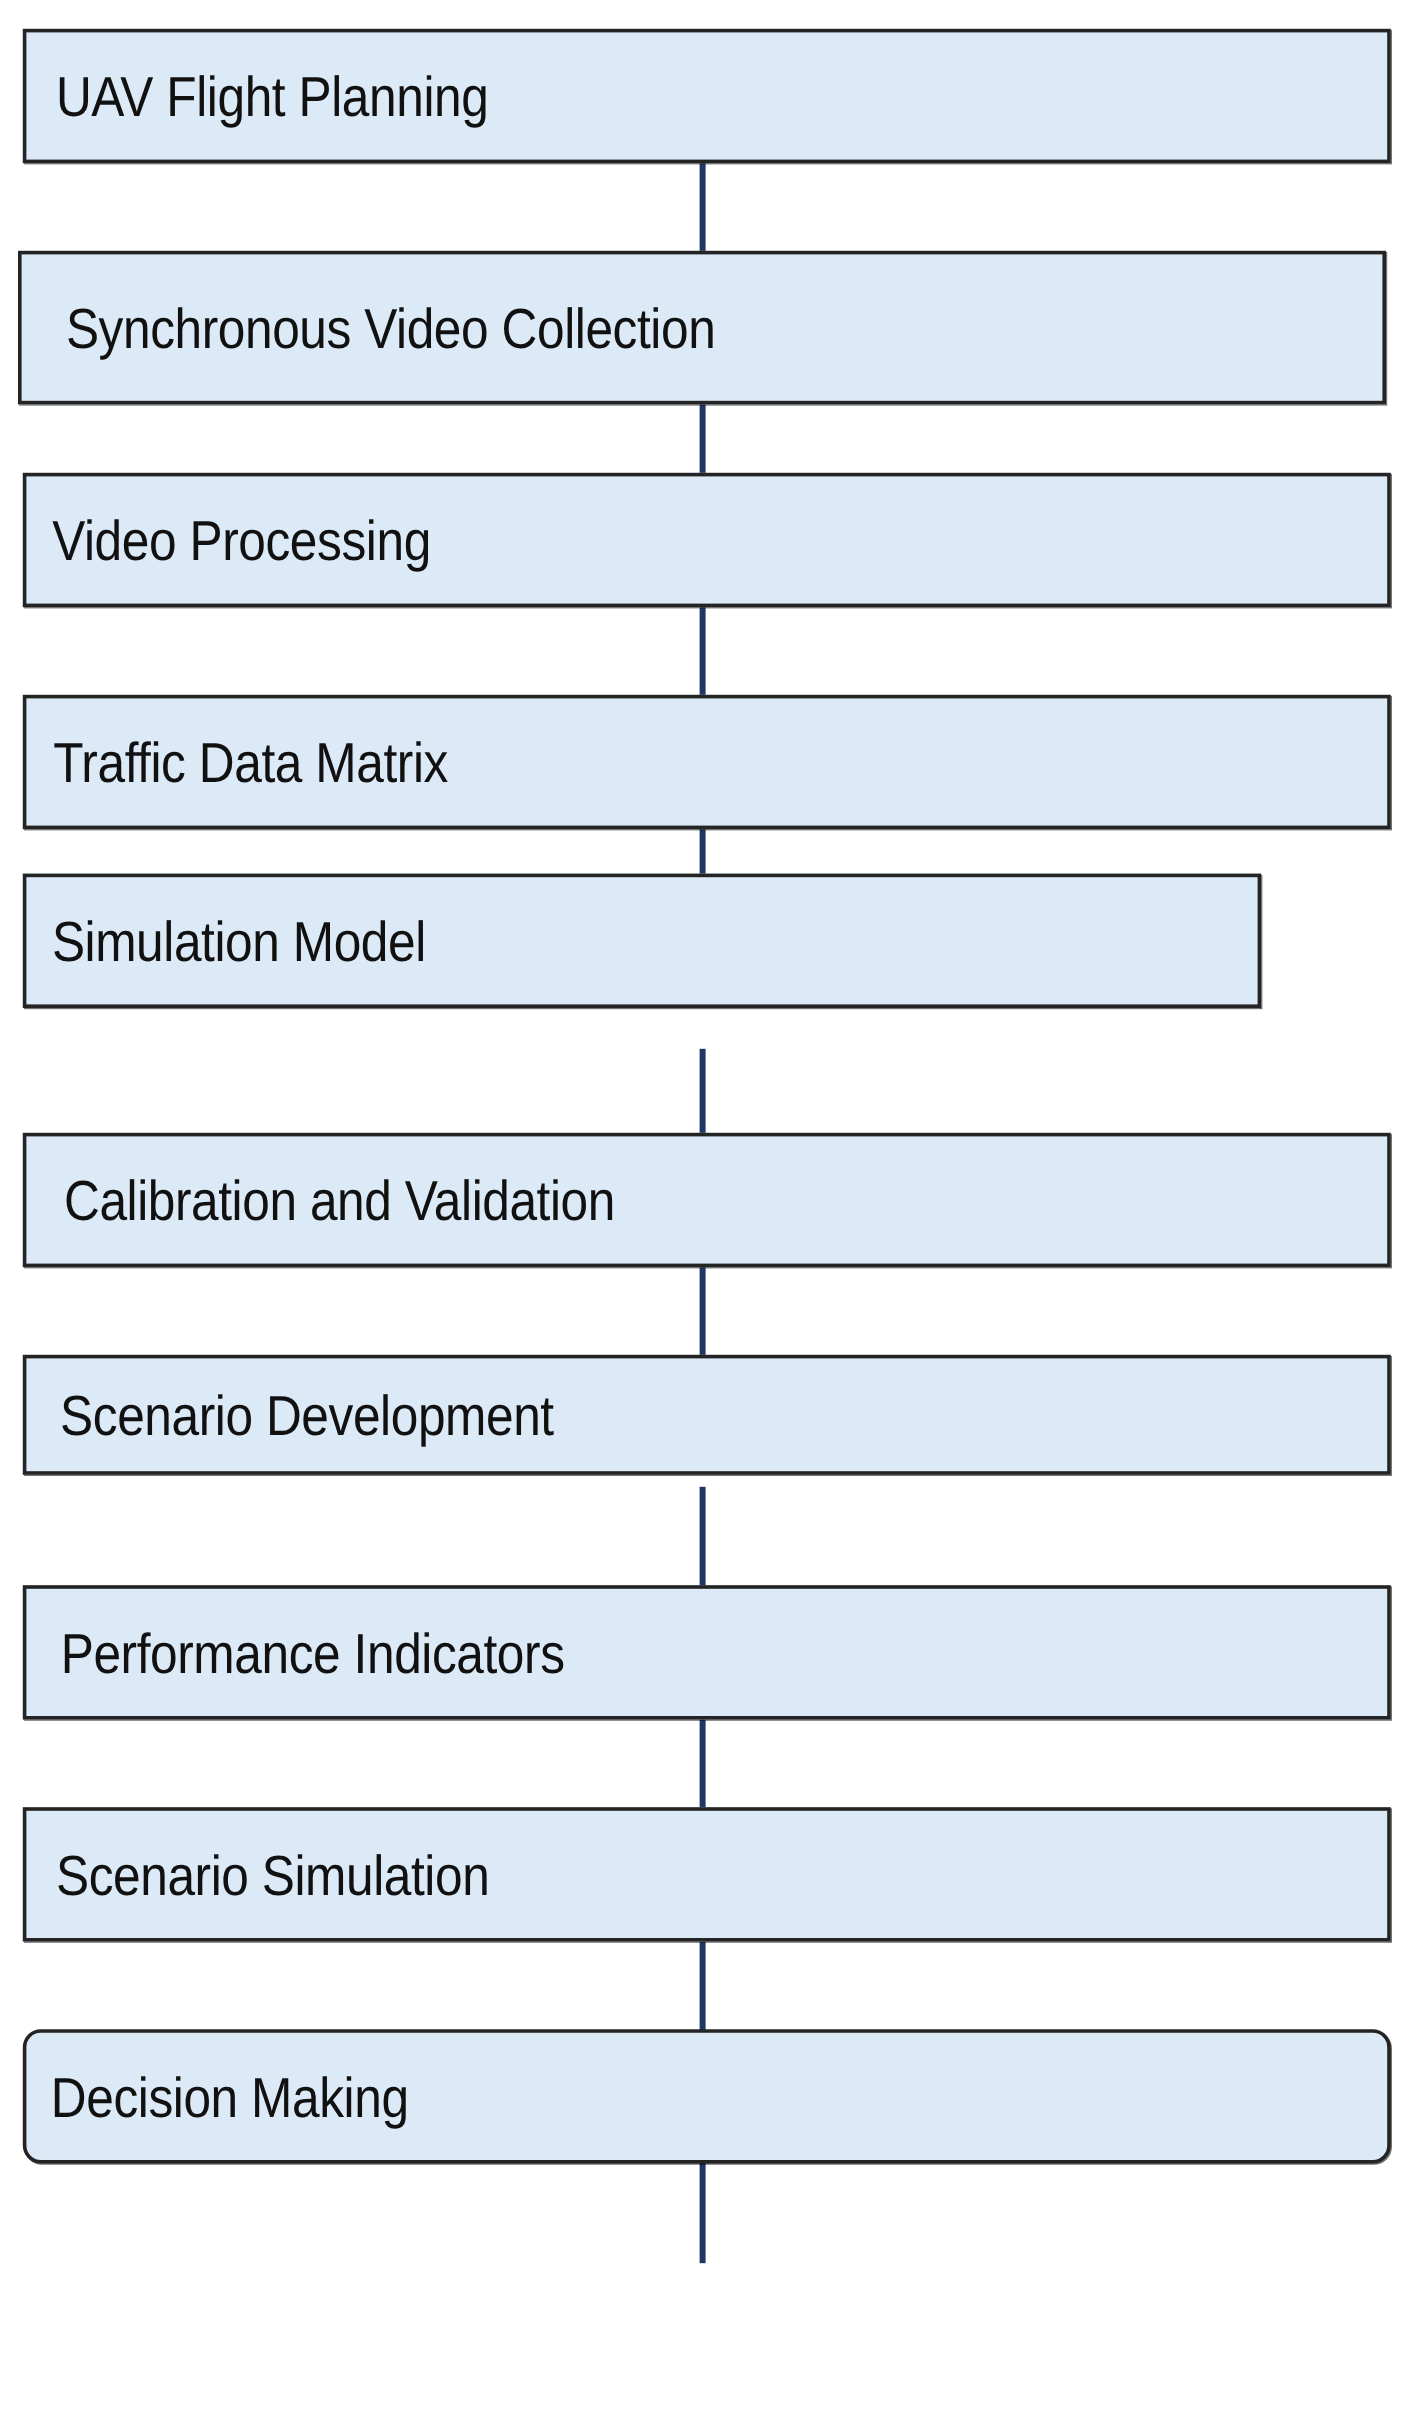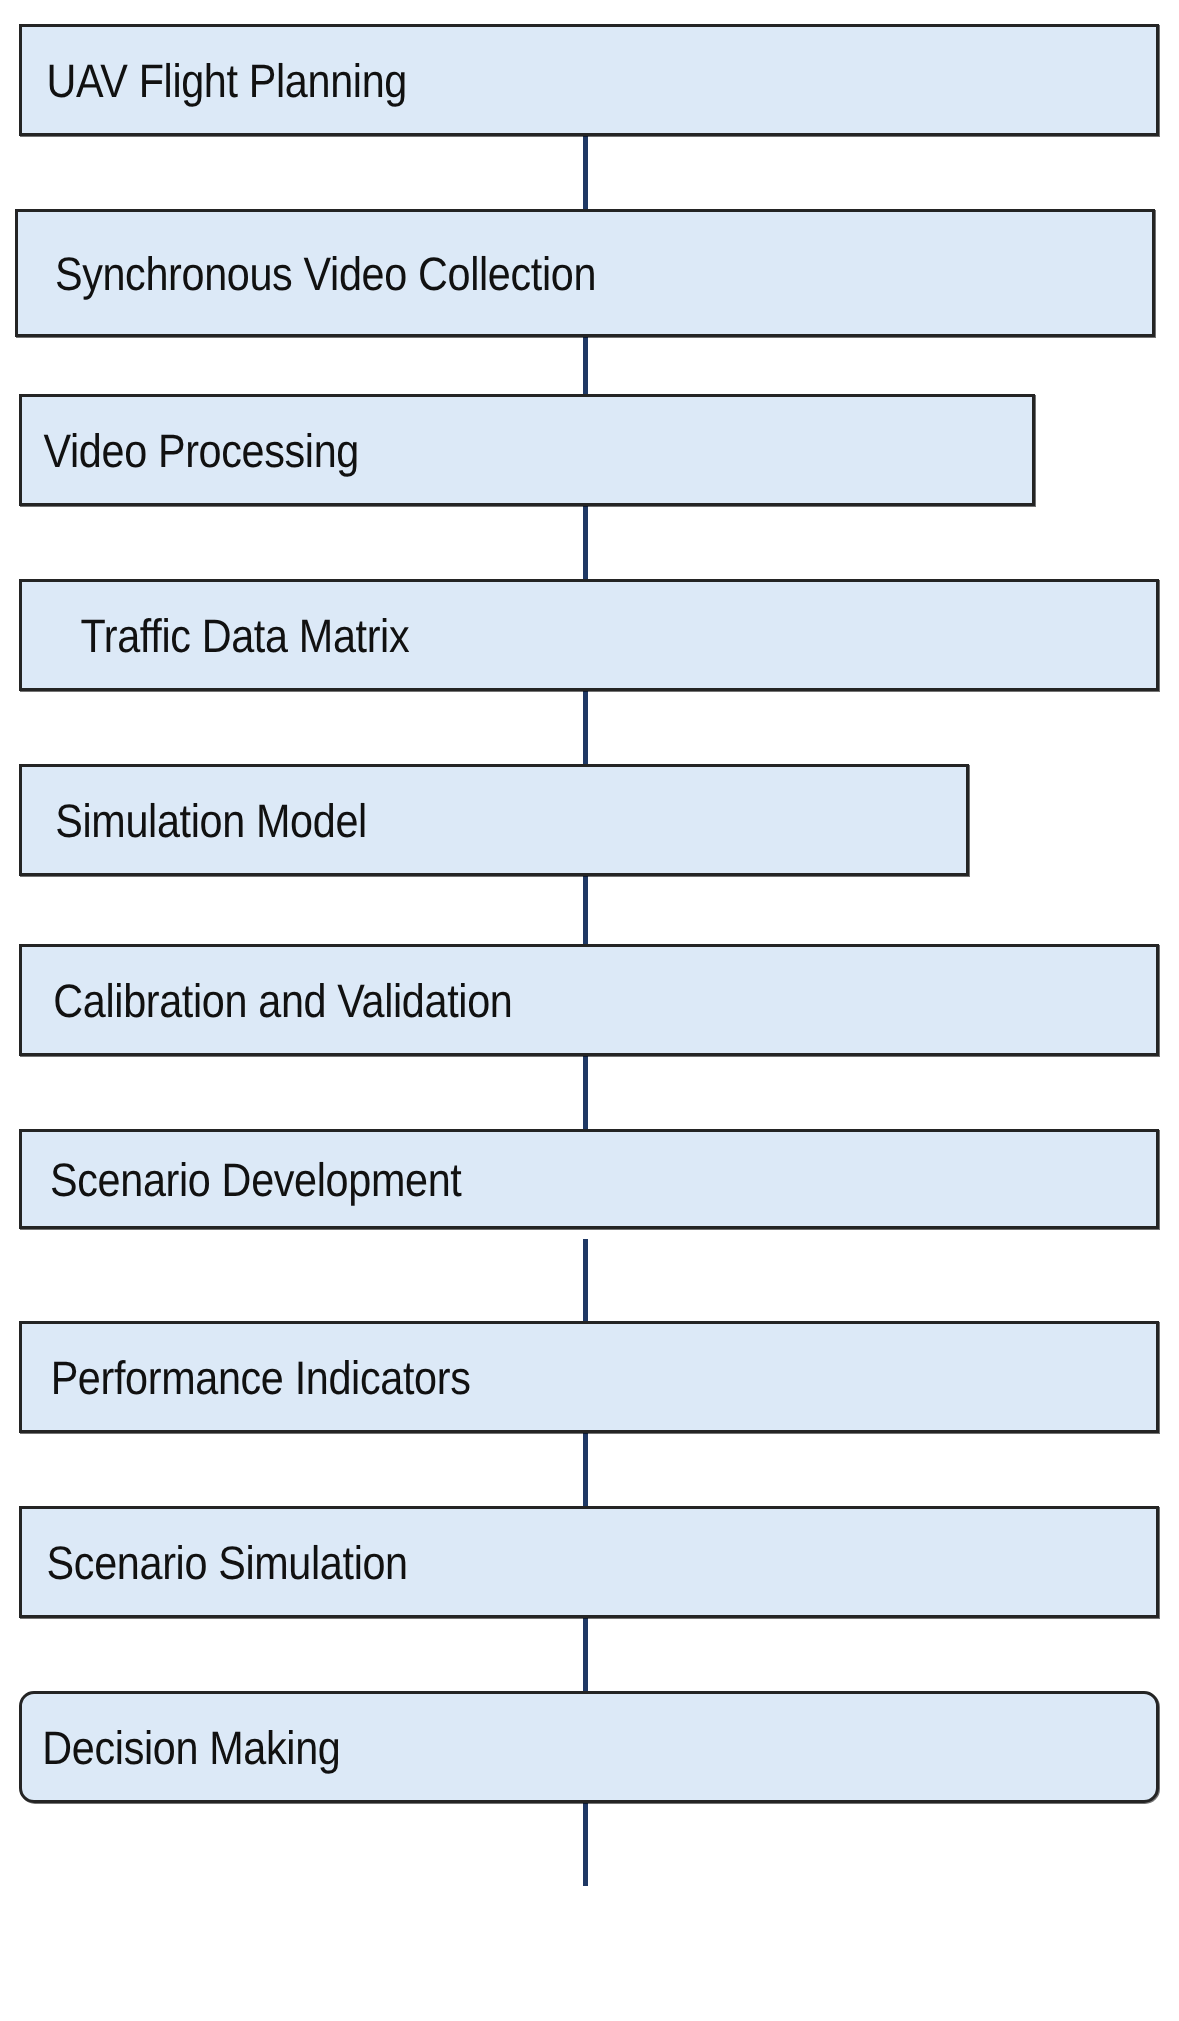--- a/index.html
+++ b/index.html
@@ -74,27 +74,27 @@
     <div class="connector" style="top: 1239px; height: 84px; left: 583px; width: 5px;"></div>
     <div class="connector" style="top: 1431px; height: 77px; left: 583px; width: 5px;"></div>
     <div class="connector" style="top: 1616px; height: 77px; left: 583px; width: 5px;"></div>
     <div class="connector" style="top: 1801px; height: 85px; left: 583px; width: 5px;"></div>
     <div class="node" style="top: 24px; left: 19px; width: 1140px; height: 112px;">
       <span class="node-label">UAV Flight Planning</span>
     </div>
     <div class="node" style="top: 209px; left: 15px; width: 1140px; height: 128px;">
       <span class="node-label">Synchronous Video Collection</span>
     </div>
-    <div class="node" style="top: 394px; left: 19px; width: 1016px; height: 112px;">
+    <div class="node" style="top: 394px; left: 19px; width: 1140px; height: 112px;">
       <span class="node-label">Video Processing</span>
     </div>
-    <div class="node" style="top: 579px; left: 19px; width: 1140px; height: 112px; padding-left: 36px;">
+    <div class="node" style="top: 579px; left: 19px; width: 1140px; height: 112px;">
       <span class="node-label">Traffic Data Matrix</span>
     </div>
-    <div class="node" style="top: 764px; left: 19px; width: 950px; height: 112px; padding-left: 12px;">
+    <div class="node" style="top: 728px; left: 19px; width: 1032px; height: 112px;">
       <span class="node-label">Simulation Model</span>
     </div>
     <div class="node" style="top: 944px; left: 19px; width: 1140px; height: 112px;">
       <span class="node-label">Calibration and Validation</span>
     </div>
     <div class="node" style="top: 1129px; left: 19px; width: 1140px; height: 100px;">
       <span class="node-label">Scenario Development</span>
     </div>
     <div class="node" style="top: 1321px; left: 19px; width: 1140px; height: 112px;">
       <span class="node-label">Performance Indicators</span>

